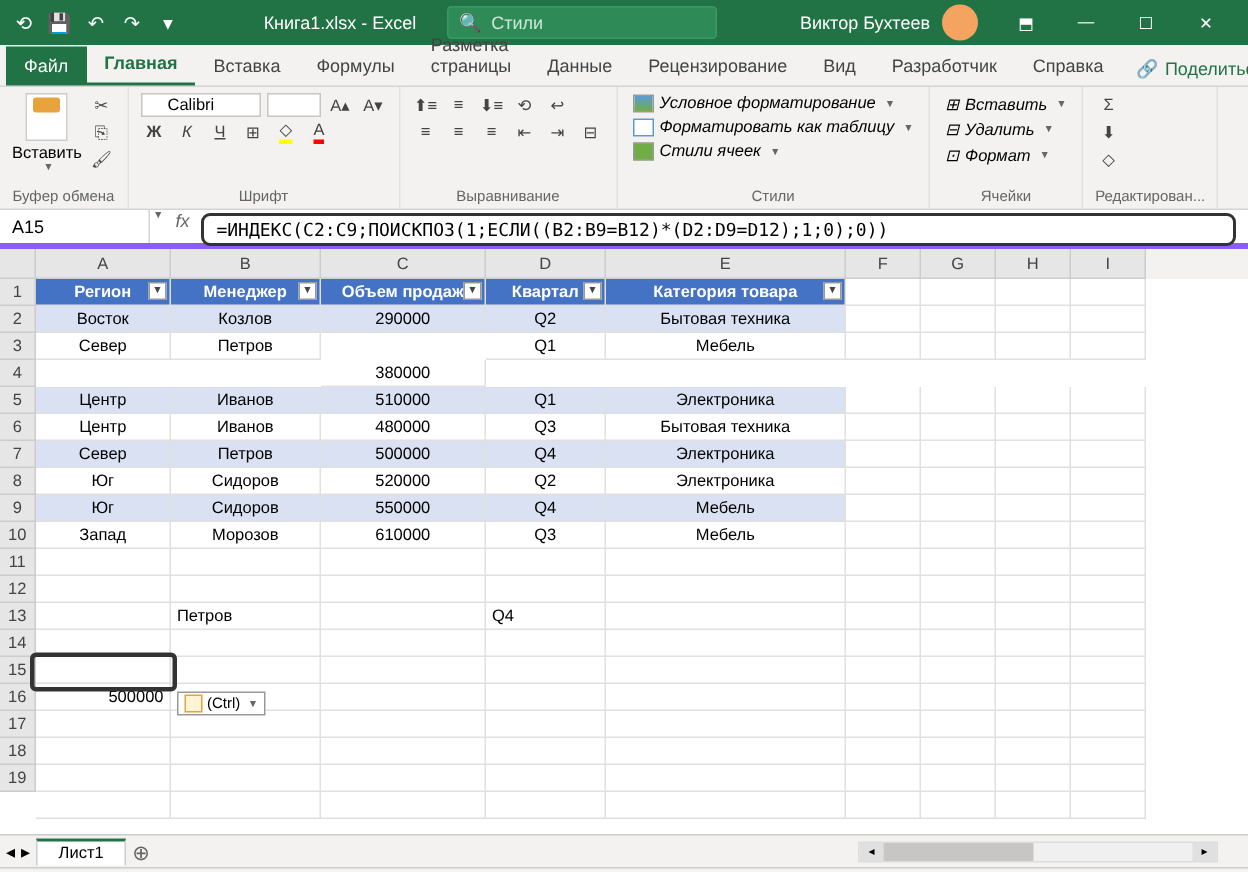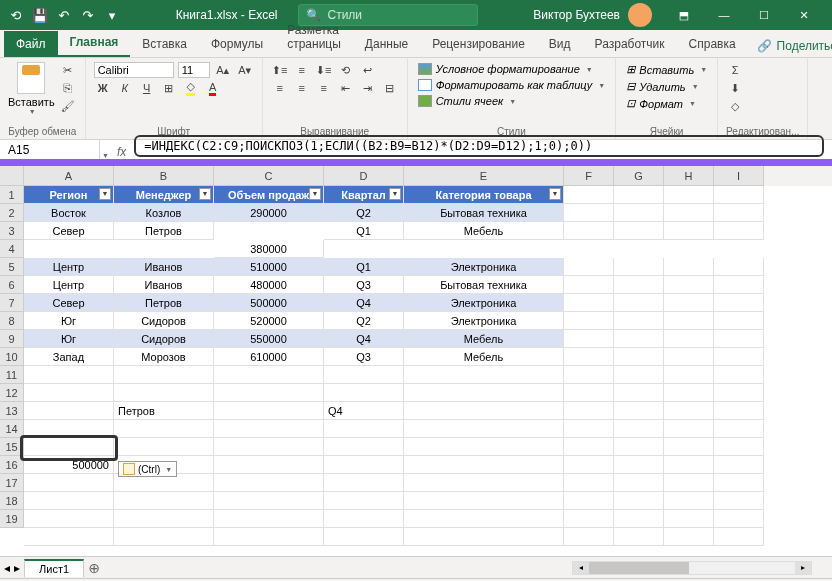--- a/index.html
+++ b/index.html
@@ -26,31 +26,31 @@
 
 .ribbon { height: 82px; background: #f3f2f1; display: flex; border-bottom: 1px solid #d4d4d4; }
 .ribbon-group { border-right: 1px solid #e1e1e1; padding: 4px 8px 2px; display: flex; flex-direction: column; justify-content: space-between; }
 .ribbon-group-label { font-size: 10px; color: #666; text-align: center; margin-top: 2px; }
 .ribbon-row { display: flex; align-items: center; gap: 4px; }
 .ribbon-col { display: flex; flex-direction: column; gap: 2px; }
 .paste-btn { display: flex; flex-direction: column; align-items: center; font-size: 11px; }
 .paste-icon { width: 28px; height: 32px; background: #fff; border: 1px solid #ccc; margin-bottom: 2px; position: relative; }
 .paste-icon::after { content: ''; position: absolute; top: 2px; left: 4px; width: 18px; height: 10px; background: #e8a33d; border-radius: 2px; }
 .mini-icon { width: 18px; height: 16px; display: flex; align-items: center; justify-content: center; font-size: 11px; color: #444; border: 1px solid transparent; }
-.font-combo { border: 1px solid #c8c6c4; background: #fff; font-size: 11px; padding: 1px 3px; }
+.font-combo { border: 1px solid #c8c6c4; background: #fff; font-size: 11px; padding: 1px 17px; }
 .font-name { width: 80px; }
 .font-size { width: 32px; }
 .btn-bold { font-weight: bold; }
 .btn-italic { font-style: italic; }
 .btn-underline { text-decoration: underline; }
 .dropdown-arrow { font-size: 7px; color: #666; margin-left: 2px; }
 .color-underline { border-bottom: 3px solid; padding-bottom: 0; }
 
 
-.formula-bar { height: 26px; background: #fff; border-bottom: 7px solid #8b5cf6; display: flex; align-items: flex-end; }
+.formula-bar { height: 26px; background: #fff; border-bottom: 4px solid #8b5cf6; display: flex; align-items: flex-start; }
 .name-box { width: 100px; border-right: 1px solid #d4d4d4; padding: 0 8px; font-size: 12px; height: 100%; display: flex; align-items: center; }
 .fx-btn { padding: 0 8px; font-style: italic; color: #666; font-size: 12px; }
 .formula-highlight { flex: 1; padding: 2px 8px; margin: 2px 8px 2px 0; border: 2.5px solid #333; border-radius: 6px; font-size: 12px; font-family: Consolas, monospace; }
 
 
 .grid-container { display: flex; height: 370px; background: #fff; }
 .col-headers { display: flex; }
 .corner { width: 24px; height: 20px; background: #e6e6e6; border-right: 1px solid #ccc; border-bottom: 1px solid #ccc; }
 .col-header { height: 20px; background: #e6e6e6; border-right: 1px solid #ccc; border-bottom: 1px solid #ccc; text-align: center; font-size: 11px; line-height: 20px; color: #444; }
 .row-headers { display: flex; flex-direction: column; }

